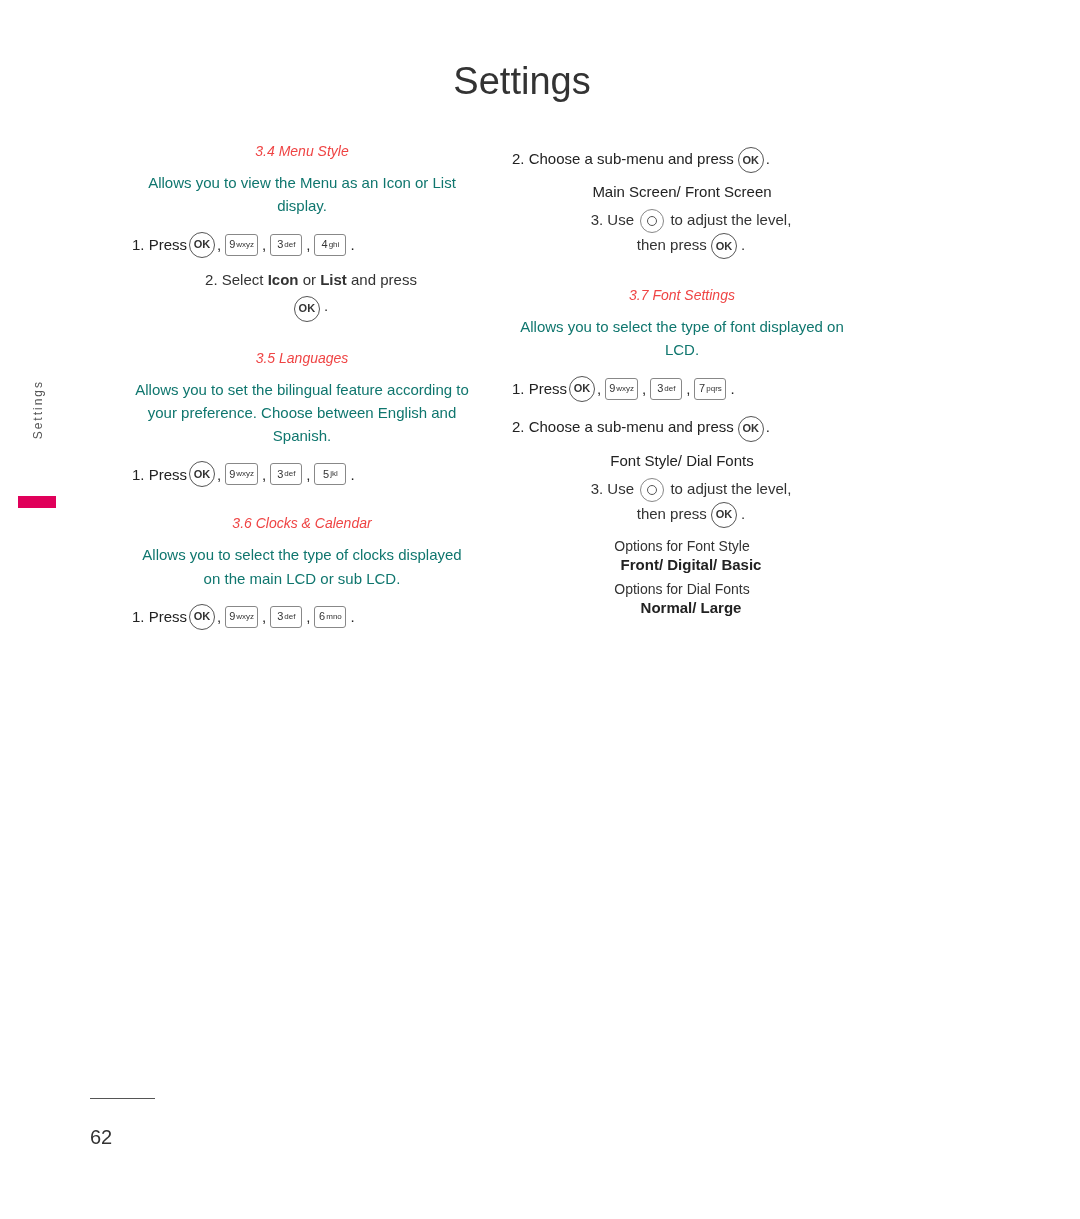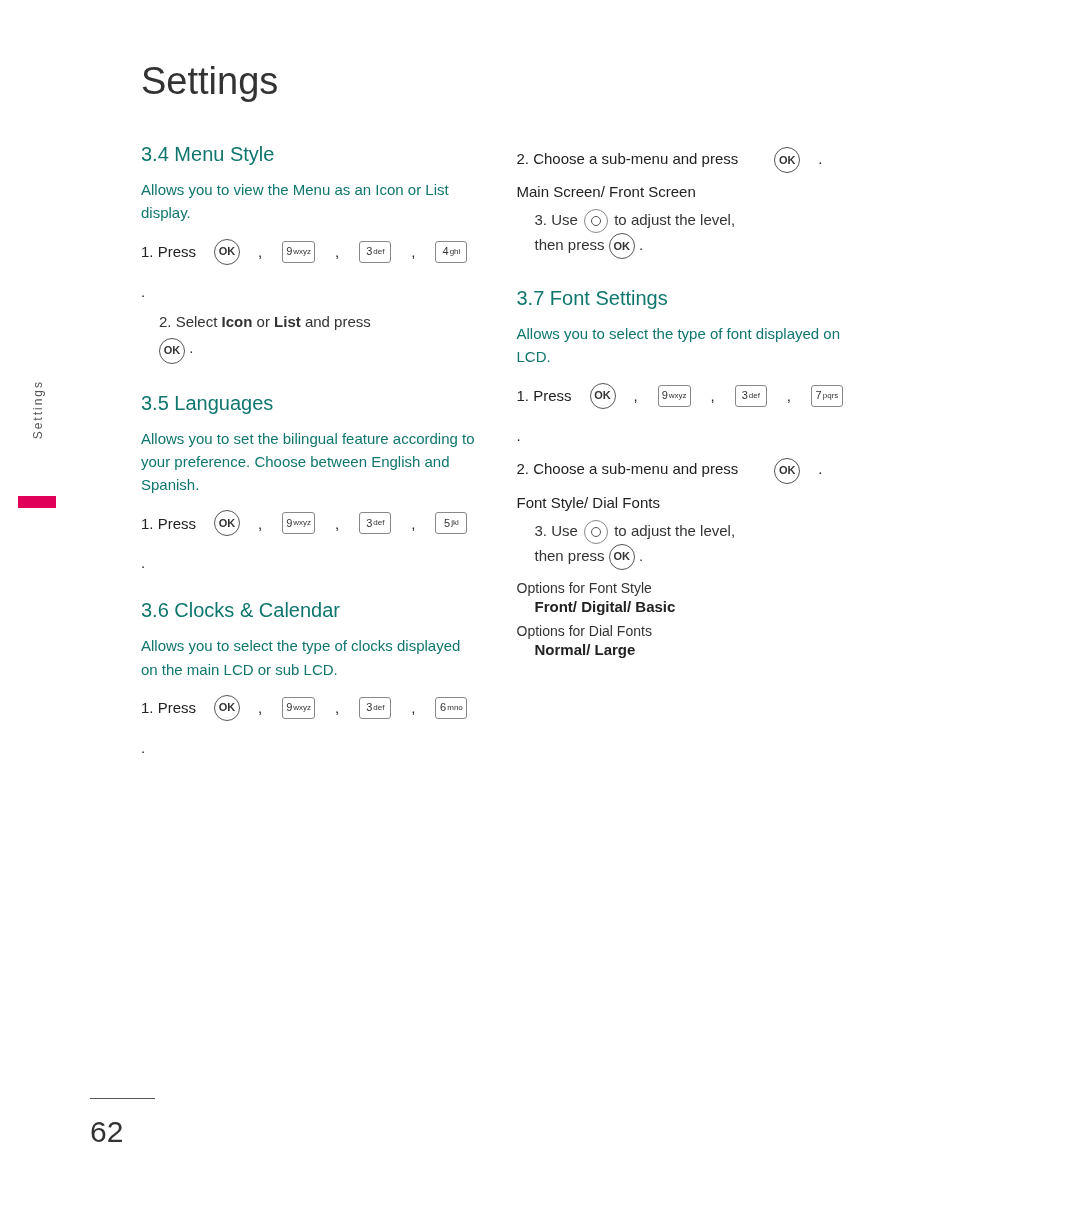--- a/index.html
+++ b/index.html
@@ -12,21 +12,22 @@
       font-size: 15px;
       color: #222;
       position: relative;
     }
 
     .page-container {
       width: 912px;
       min-height: 1219px;
       background: #fff;
       position: relative;
-      padding: 60px 0 60px 11px;
+      padding: 60px 0 60px 2px;
+      text-align: center;
     }
 
     
     .sidebar-label {
       position: absolute;
       left: 28px;
       top: 380px;
       width: 20px;
       display: flex;
       flex-direction: column;
@@ -76,25 +77,26 @@
       max-width: 430px;
     }
 
     .col-right {
       flex: 1;
       max-width: 430px;
     }
 
     
     .section-heading {
-      font-size: 20px;
+      font-size: 14px;
       font-weight: 400;
-      color: #0f766e;
+      color: #ef4444;
       margin-bottom: 12px;
       margin-top: 0;
+      font-style: italic;
     }
 
     .section-desc {
       font-size: 15px;
       color: #0f766e;
       line-height: 1.55;
       margin-bottom: 14px;
     }
 
     
@@ -200,34 +202,34 @@
       width: 65px;
       height: 1.5px;
       background: #555;
     }
 
     
     .page-number {
       position: absolute;
       left: 90px;
       bottom: 70px;
-      font-size: 30px;
+      font-size: 20px;
       font-weight: 400;
       color: #333;
     }
 
     .section-block {
       margin-bottom: 28px;
     }
 
     .inline-step-wrap {
       display: flex;
       align-items: center;
       flex-wrap: wrap;
-      gap: 18px;
+      gap: 2px;
       margin-bottom: 10px;
     }
 
     .bold-text {
       font-weight: bold;
     }
   </style>
 </head>
 <body>
 

